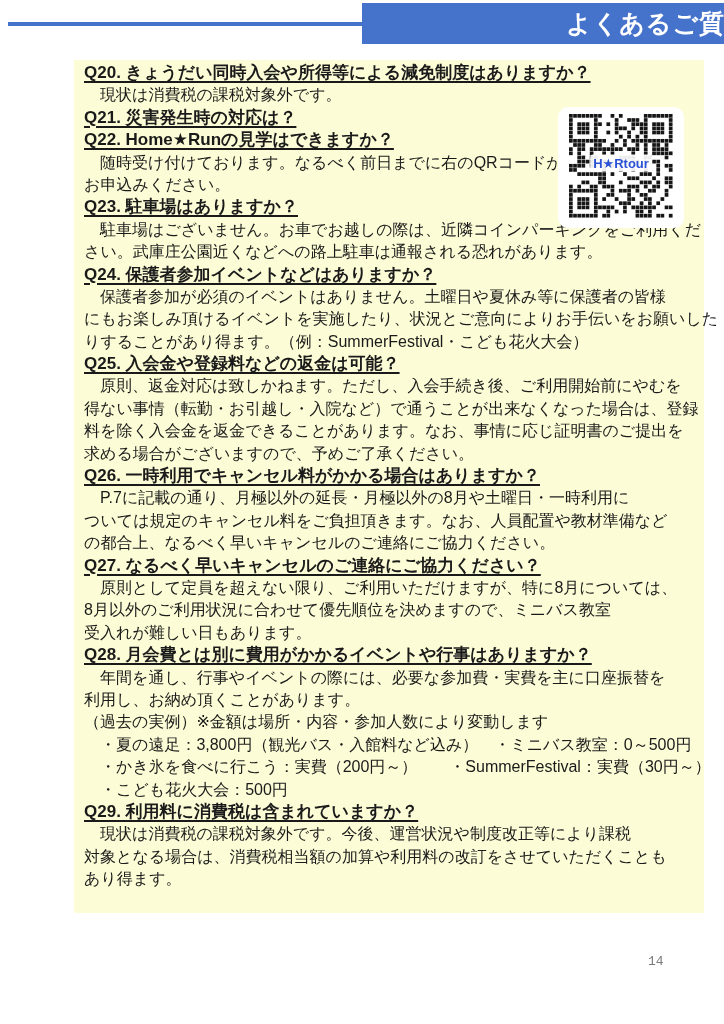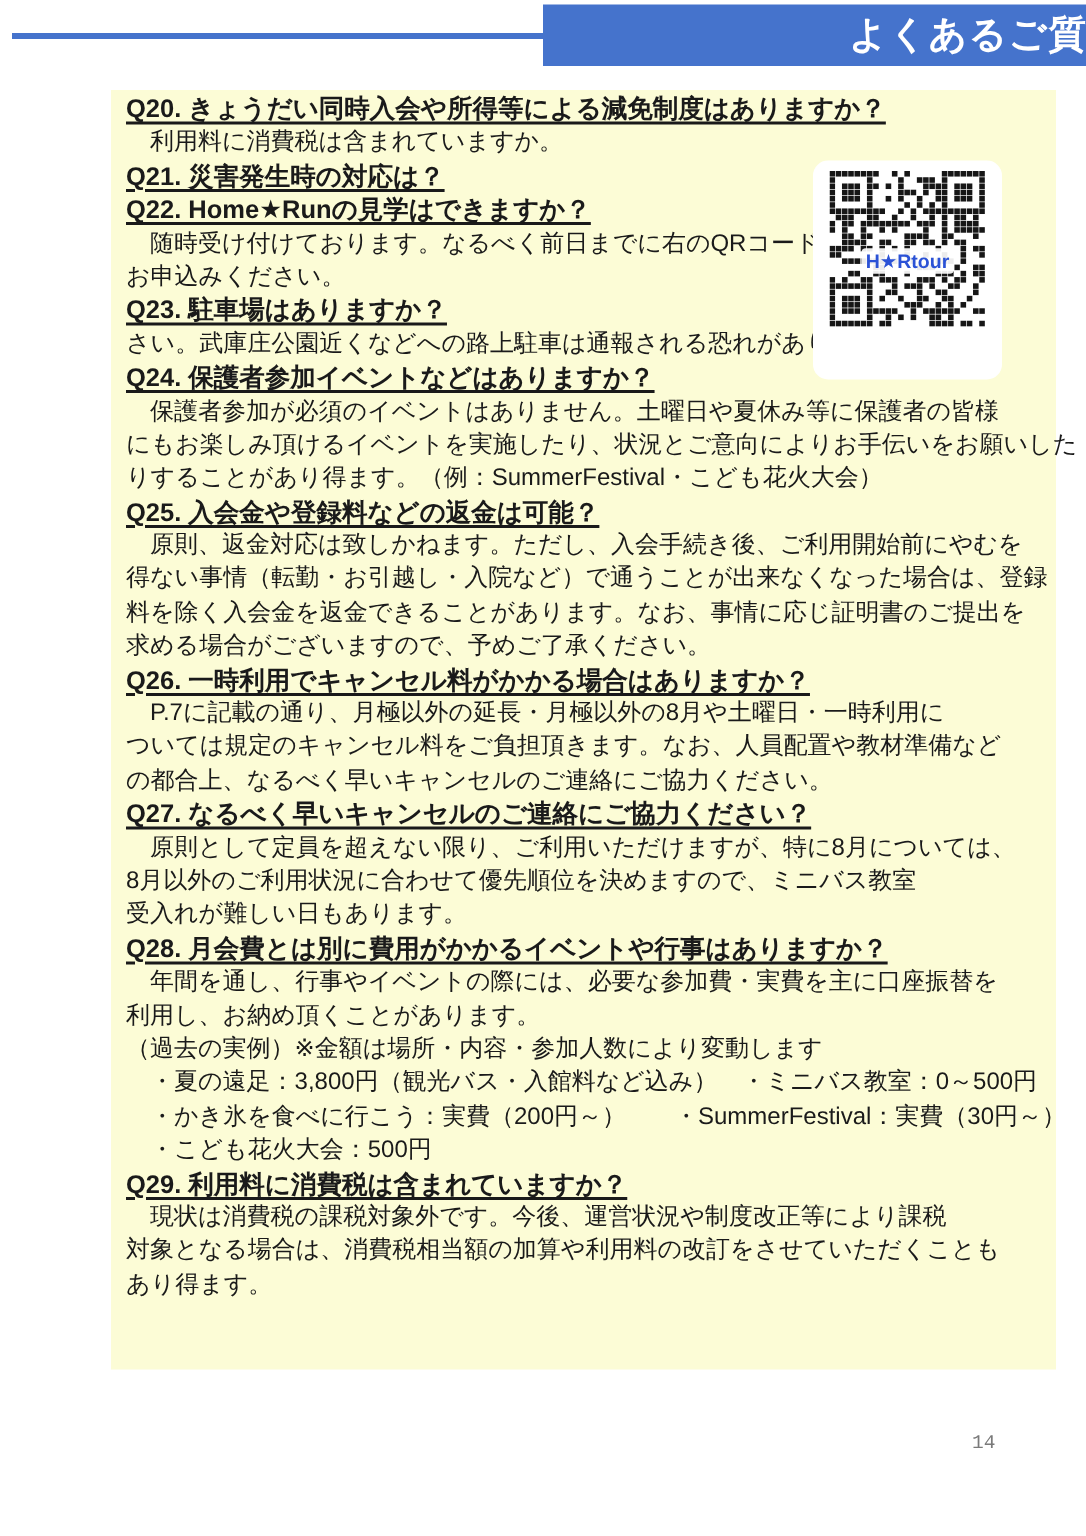--- a/index.html
+++ b/index.html
@@ -66,24 +66,24 @@
   }
   .ans-line {
     font-size: 16px;
     height: 22.4px;
     line-height: 22.4px;
     white-space: pre;
     color: var(--text-color, #1a1a1a);
   }
   .qr-card {
     position: absolute;
-    left: 542px;
+    left: 558px;
     top: 107px;
     width: 126px;
-    height: 146px;
+    height: 121px;
     background: #ffffff;
     border-radius: 10px;
   }
   .qr-card svg {
     position: absolute;
     left: 11px;
     top: 7px;
   }
   .qr-label {
     position: absolute;
@@ -117,39 +117,40 @@
 
   <div class="banner">
     <span class="banner-title">よくあるご質問</span>
   </div>
 
   <div class="content-box">
     <div id="faq-list">
   <div class="faq-item">
     <div class="faq-question">Q20. きょうだい同時入会や所得等による減免制度はありますか？</div>
     <div class="faq-answer">
-            <div class="ans-line">　利用料に消費税は含まれていますか。</div>
+            <div class="ans-line">　現状は消費税の課税対象外です。</div>
           </div>
   </div>
 
   <div class="faq-item">
     <div class="faq-question">Q21. 災害発生時の対応は？</div>
   </div>
 
   <div class="faq-item">
     <div class="faq-question">Q22. Home★Runの見学はできますか？</div>
     <div class="faq-answer">
             <div class="ans-line">　随時受け付けております。なるべく前日までに右のQRコードから</div>
             <div class="ans-line">お申込みください。</div>
           </div>
   </div>
 
   <div class="faq-item">
     <div class="faq-question">Q23. 駐車場はありますか？</div>
     <div class="faq-answer">
+            <div class="ans-line">　駐車場はございません。お車でお越しの際は、近隣コインパーキングをご利用くだ</div>
             <div class="ans-line">さい。武庫庄公園近くなどへの路上駐車は通報される恐れがあります。</div>
           </div>
   </div>
 
   <div class="faq-item">
     <div class="faq-question">Q24. 保護者参加イベントなどはありますか？</div>
     <div class="faq-answer">
             <div class="ans-line">　保護者参加が必須のイベントはありません。土曜日や夏休み等に保護者の皆様</div>
             <div class="ans-line">にもお楽しみ頂けるイベントを実施したり、状況とご意向によりお手伝いをお願いした</div>
             <div class="ans-line">りすることがあり得ます。（例：SummerFestival・こども花火大会）</div>

